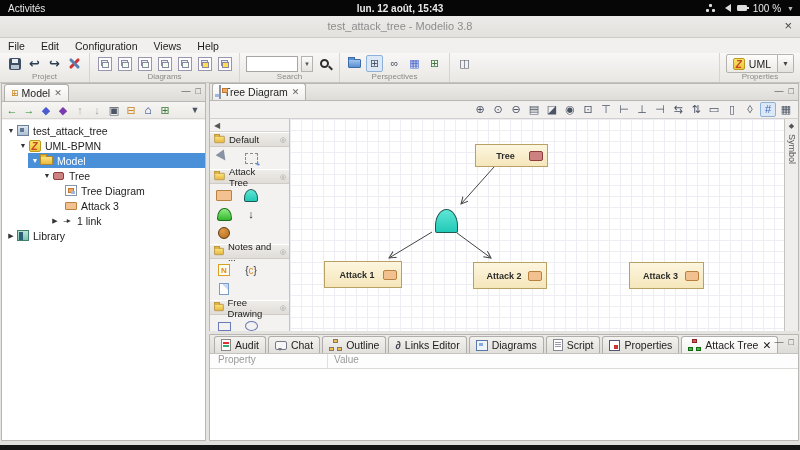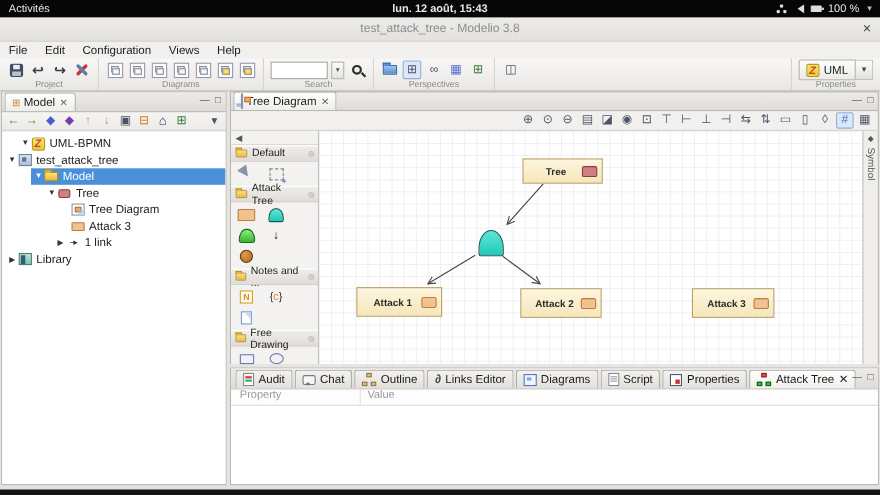--- a/index.html
+++ b/index.html
@@ -379,33 +379,33 @@
       </span>
     <span class="tbtn">
         <span class="gi" style="color:#3a7a3a">⊞</span>
       </span>
     <span class="tbtn" style="margin-left:auto">
         <span class="gi gi-sm">▼</span>
       </span>
   </div>
   <div id="lp-tree">
     <div style="height:3px"></div>
+    <div class="trow" style="padding-left:4px">
+      <span class="arr">▼</span>
+      <span class="tico">
+          <span class="ic-project"></span>
+        </span>
+      <span>test_attack_tree</span>
+    </div>
     <div class="trow" style="padding-left:16px">
       <span class="arr">▼</span>
       <span class="tico">
           <span class="ic-modelio"></span>
         </span>
       <span>UML-BPMN</span>
-    </div>
-    <div class="trow" style="padding-left:4px">
-      <span class="arr">▼</span>
-      <span class="tico">
-          <span class="ic-project"></span>
-        </span>
-      <span>test_attack_tree</span>
     </div>
     <div class="trow selected" style="padding-left:28px">
       <span class="arr">▼</span>
       <span class="tico">
           <span class="folder"></span>
         </span>
       <span>Model</span>
     </div>
     <div class="trow" style="padding-left:40px">
       <span class="arr">▼</span>

